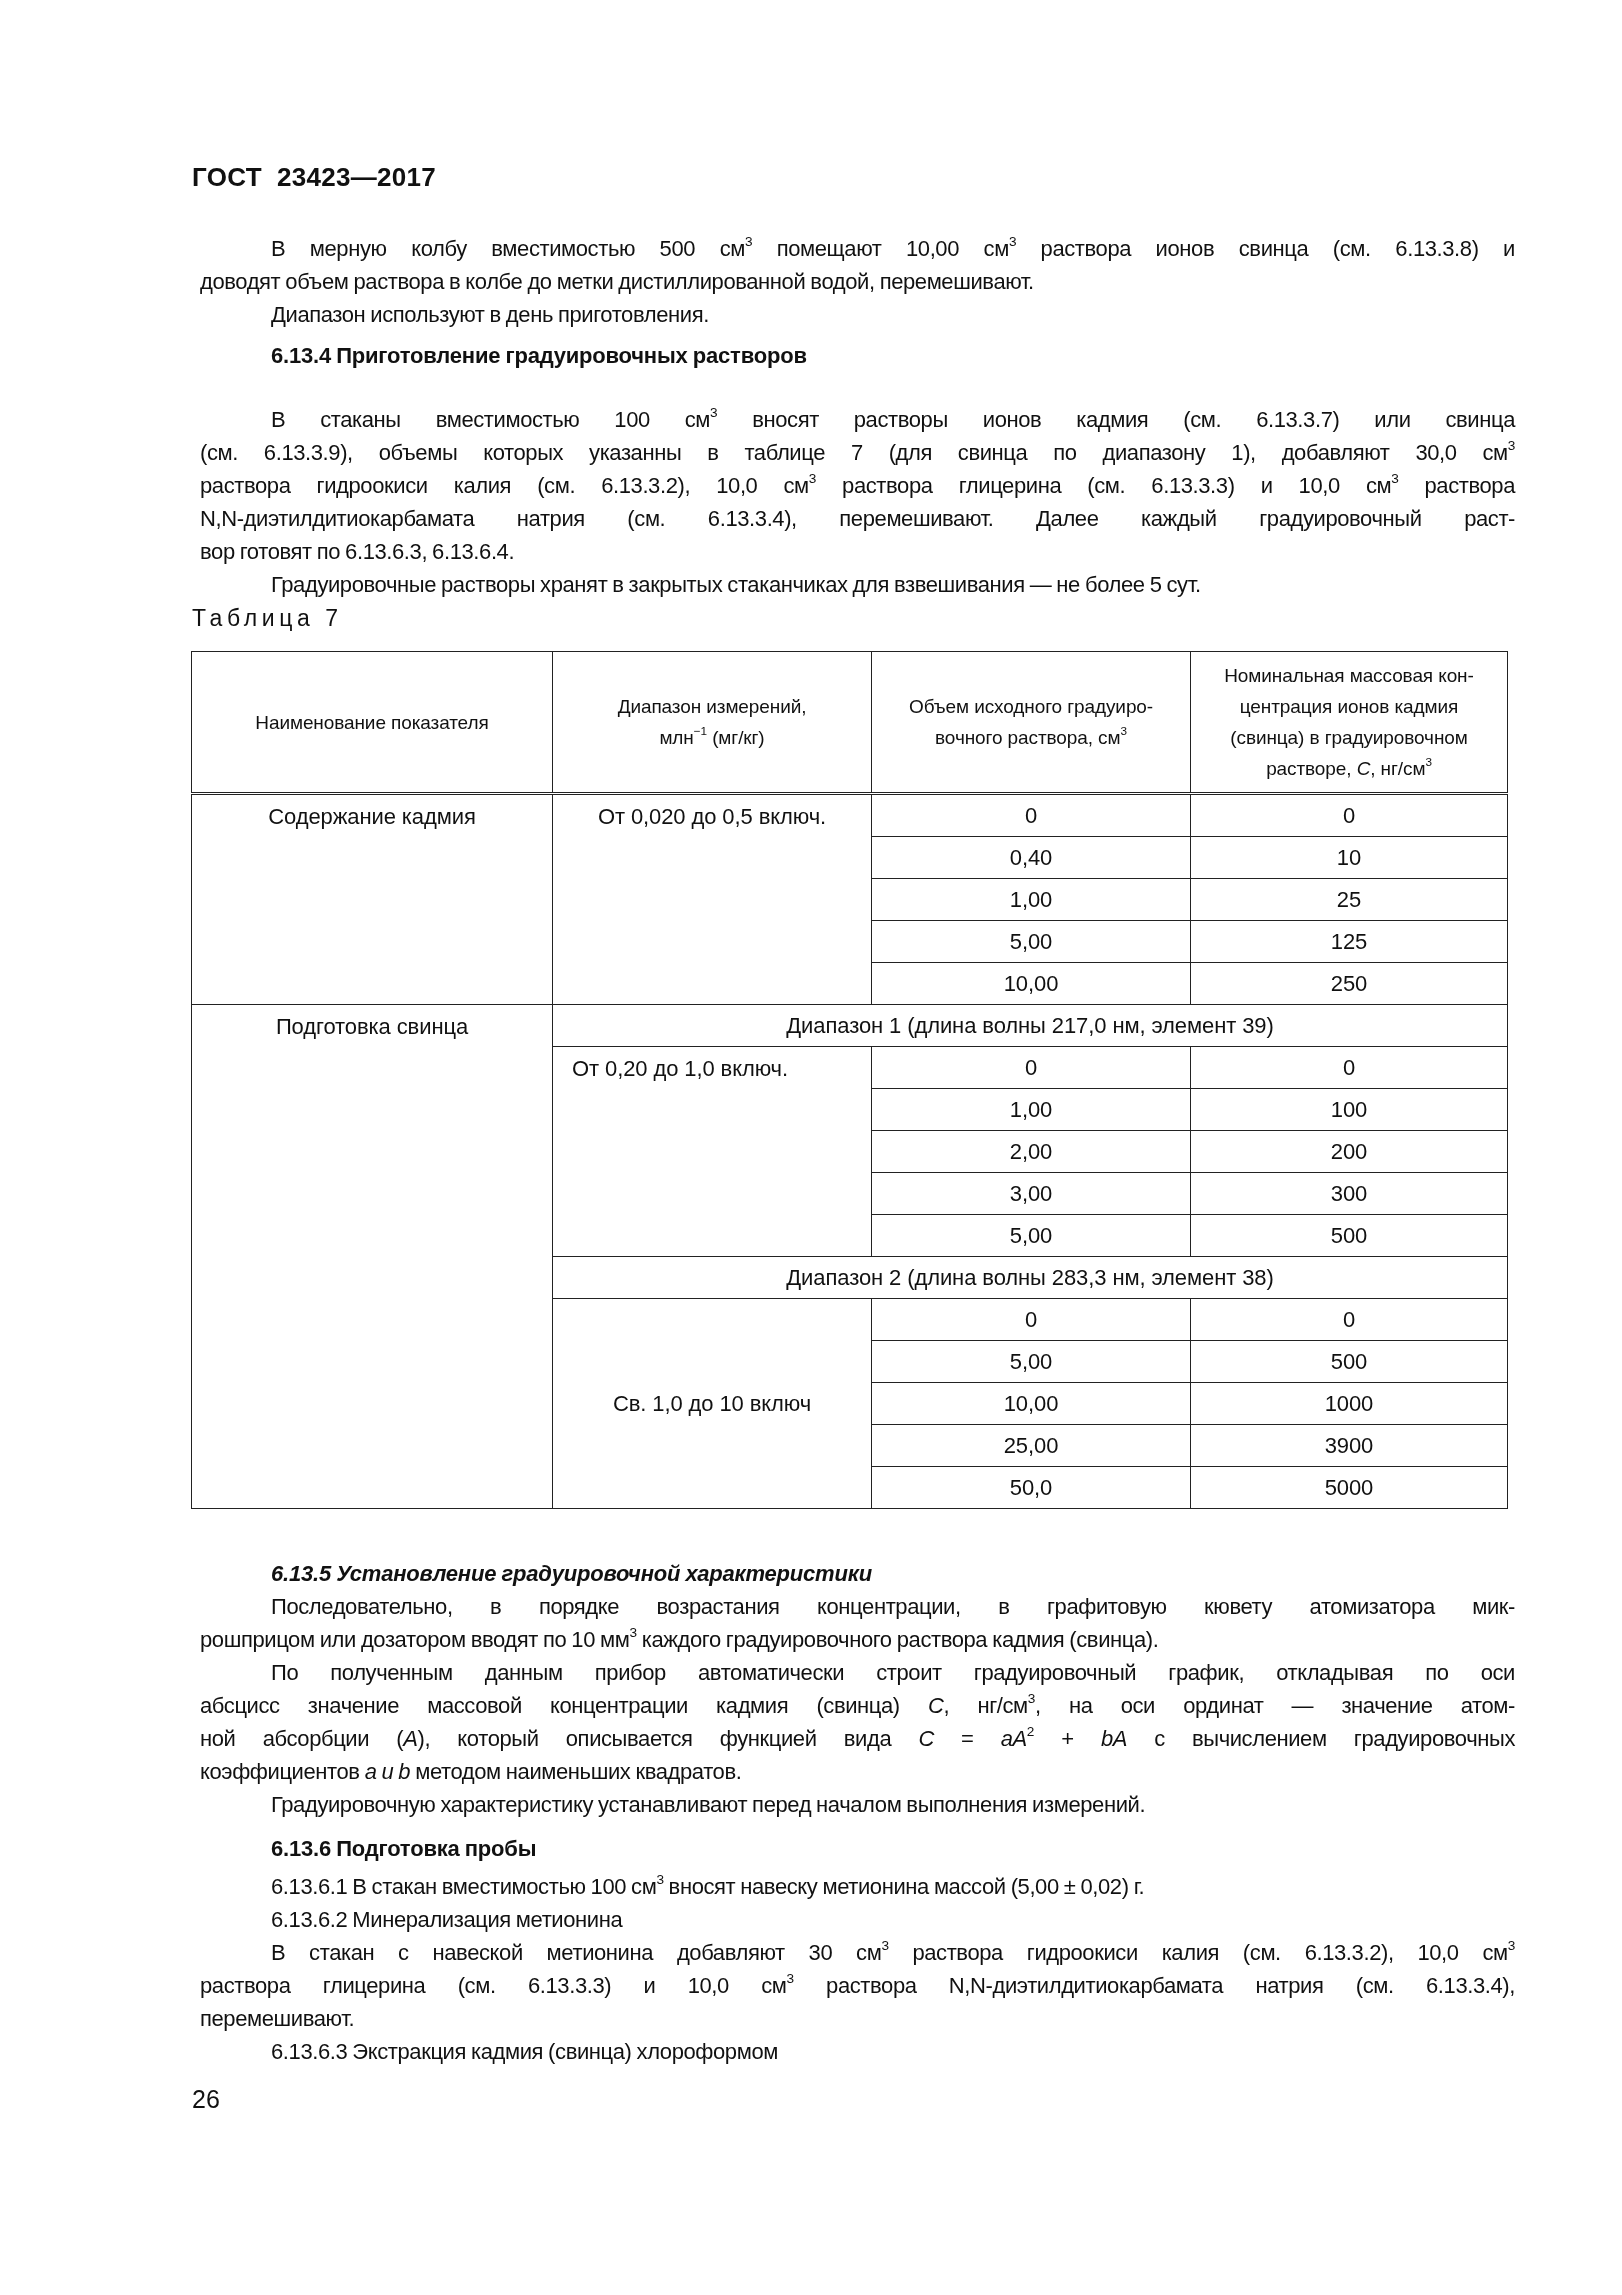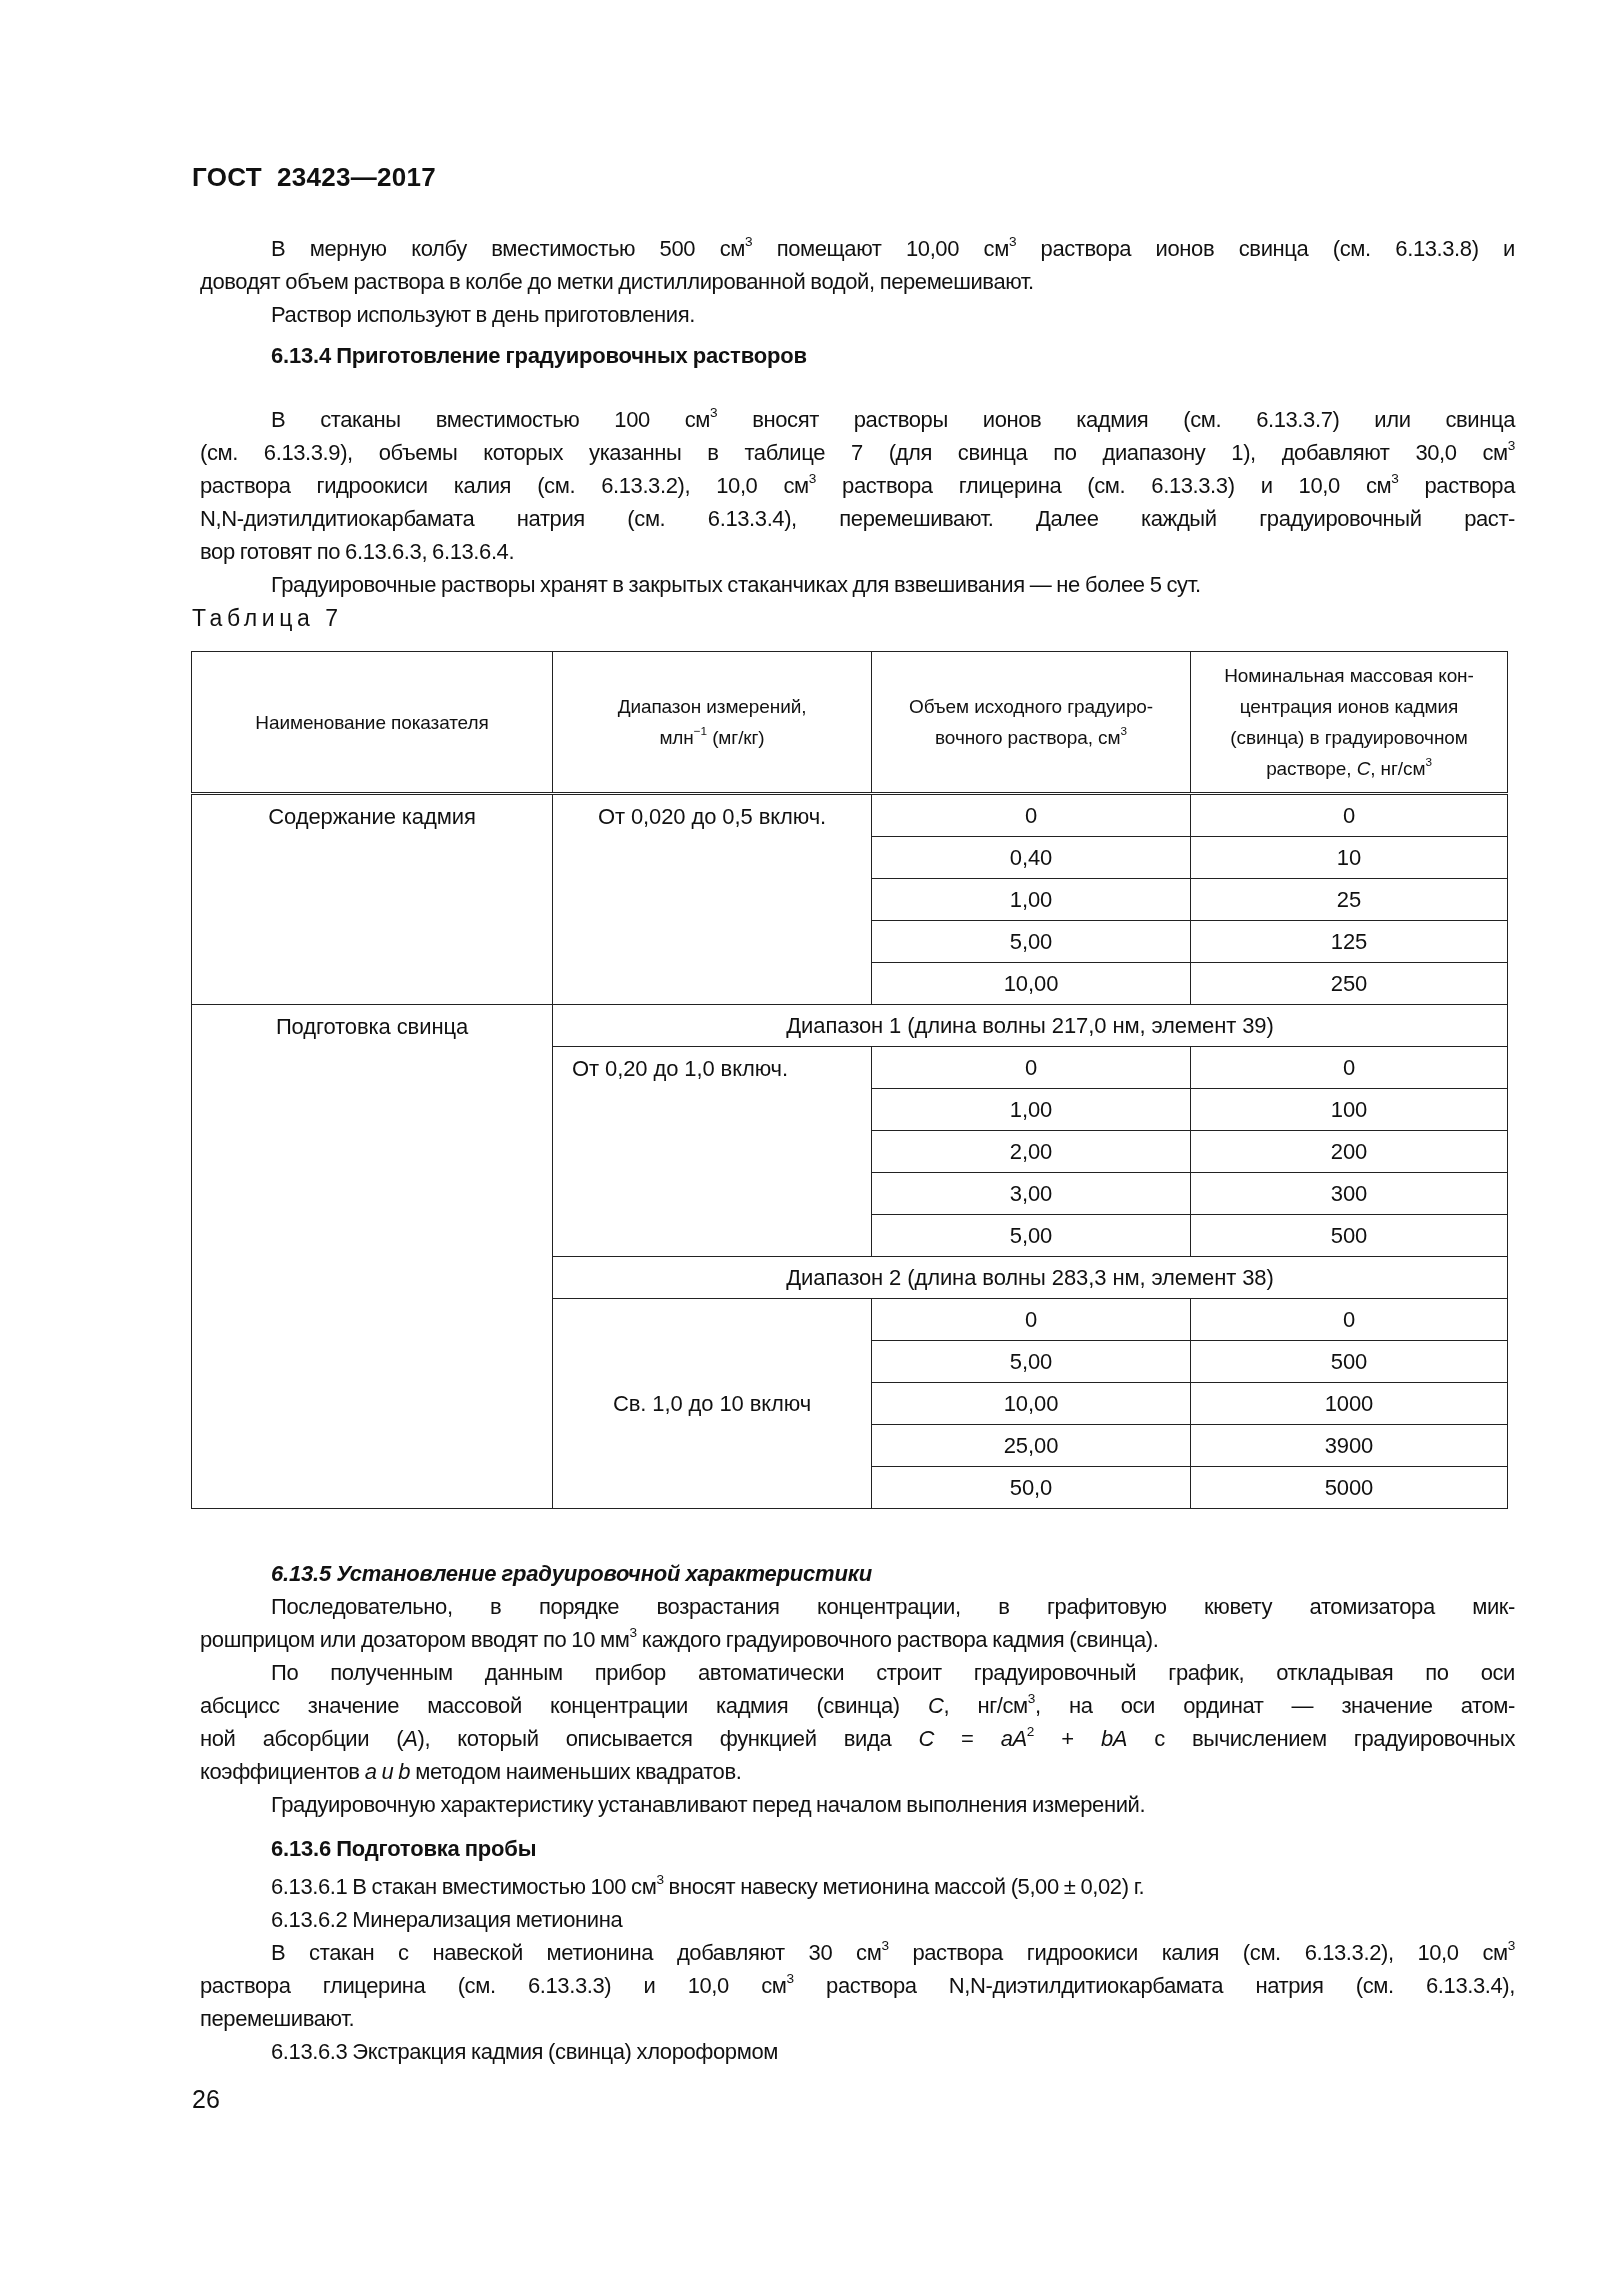--- a/index.html
+++ b/index.html
@@ -50,21 +50,21 @@
 </head>
 <body>
 
 <div class="page">
 
   <div class="hdr">ГОСТ  23423—2017</div>
 
   <div class="para" style="top:232px;">
     <span class="line"><span class="ind"></span><span>В мерную колбу вместимостью 500 см</span><sup>3</sup><span> помещают 10,00 см</span><sup>3</sup><span> раствора ионов свинца (см. 6.13.3.8) и</span></span>
     <span class="line last">доводят объем раствора в колбе до метки дистиллированной водой, перемешивают.</span>
-    <span class="line last"><span class="ind"></span><span>Раствор используют в день приготовления.</span></span>
+    <span class="line last"><span class="ind"></span><span>Диапазон используют в день приготовления.</span></span>
   </div>
 
   <div class="para bold" style="top:339px;">
     <span class="line last"><span class="ind"></span><span>6.13.4  Приготовление градуировочных растворов</span></span>
   </div>
   <div class="para" style="top:376px;margin-top:27px;">
     <span class="line"><span class="ind"></span><span>В стаканы вместимостью 100 см</span><sup>3</sup><span> вносят растворы ионов кадмия (см. 6.13.3.7) или свинца</span></span>
     <span class="line"><span>(см. 6.13.3.9), объемы которых указанны в таблице 7 (для свинца по диапазону 1), добавляют 30,0 см</span><sup>3</sup></span>
     <span class="line"><span>раствора гидроокиси калия (см. 6.13.3.2), 10,0 см</span><sup>3</sup><span> раствора глицерина (см. 6.13.3.3) и 10,0 см</span><sup>3</sup><span> раствора</span></span>
     <span class="line">N,N-диэтилдитиокарбамата натрия (см. 6.13.3.4), перемешивают. Далее каждый градуировочный раст-</span>

